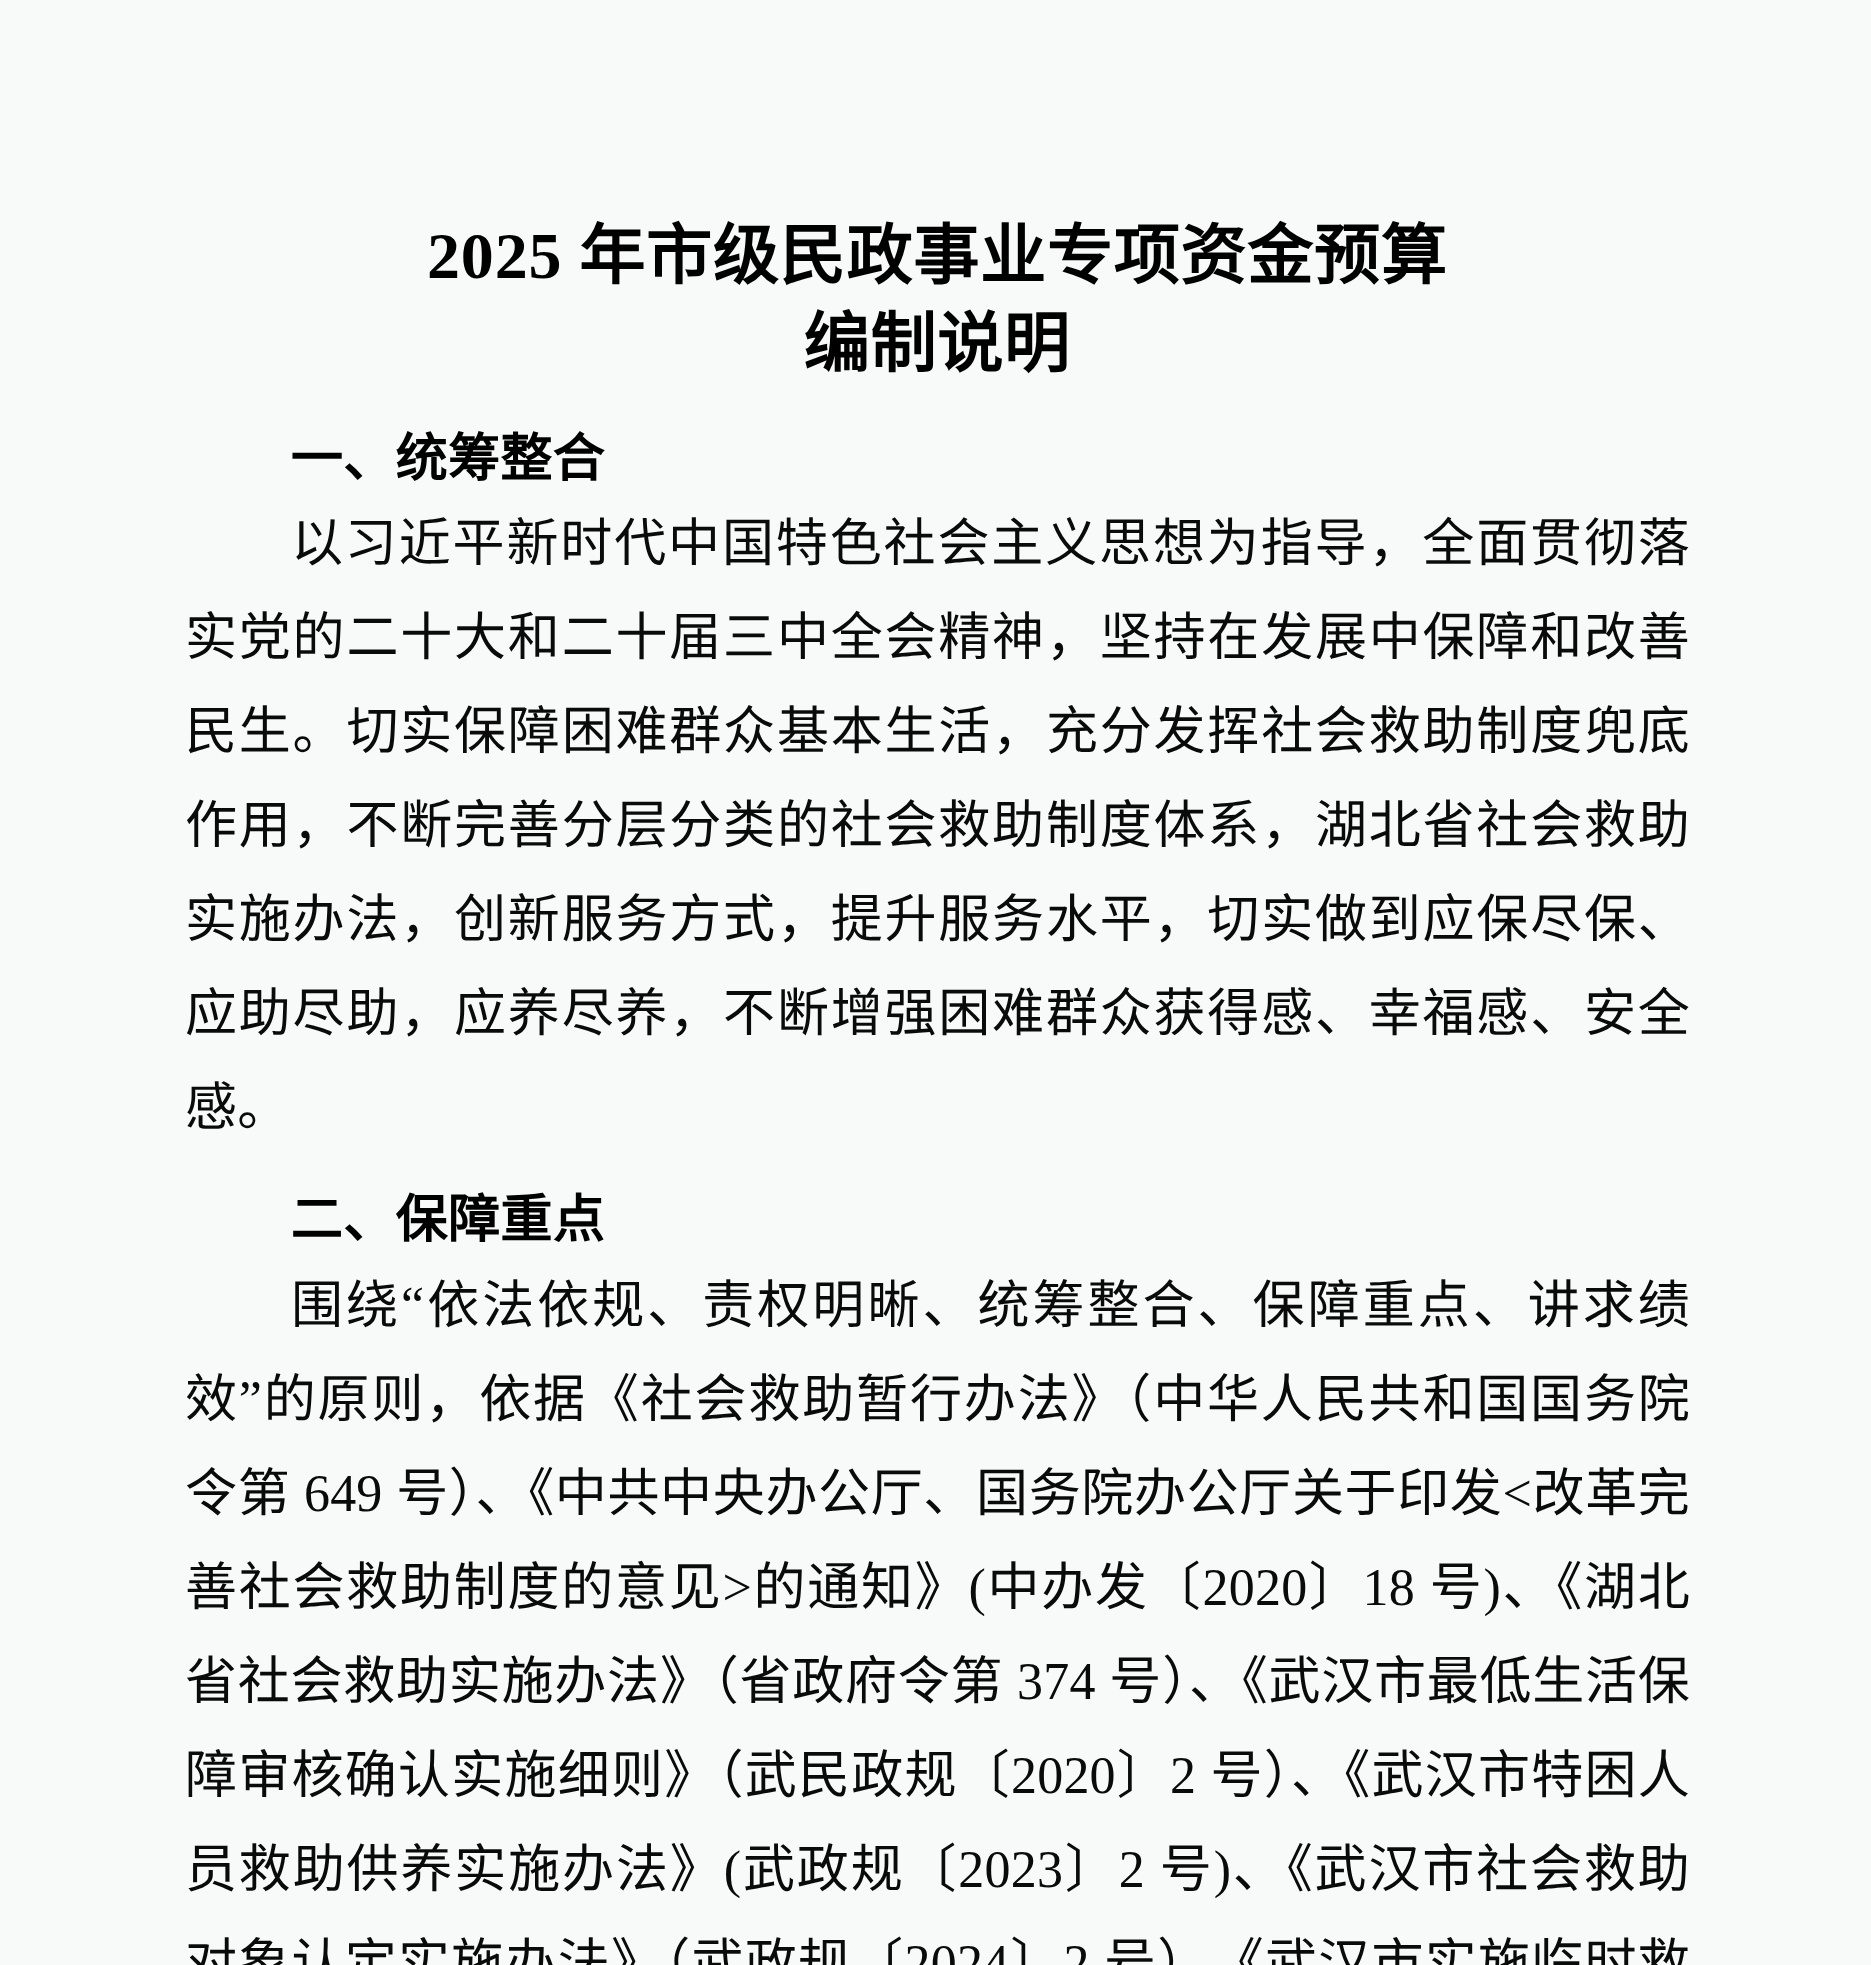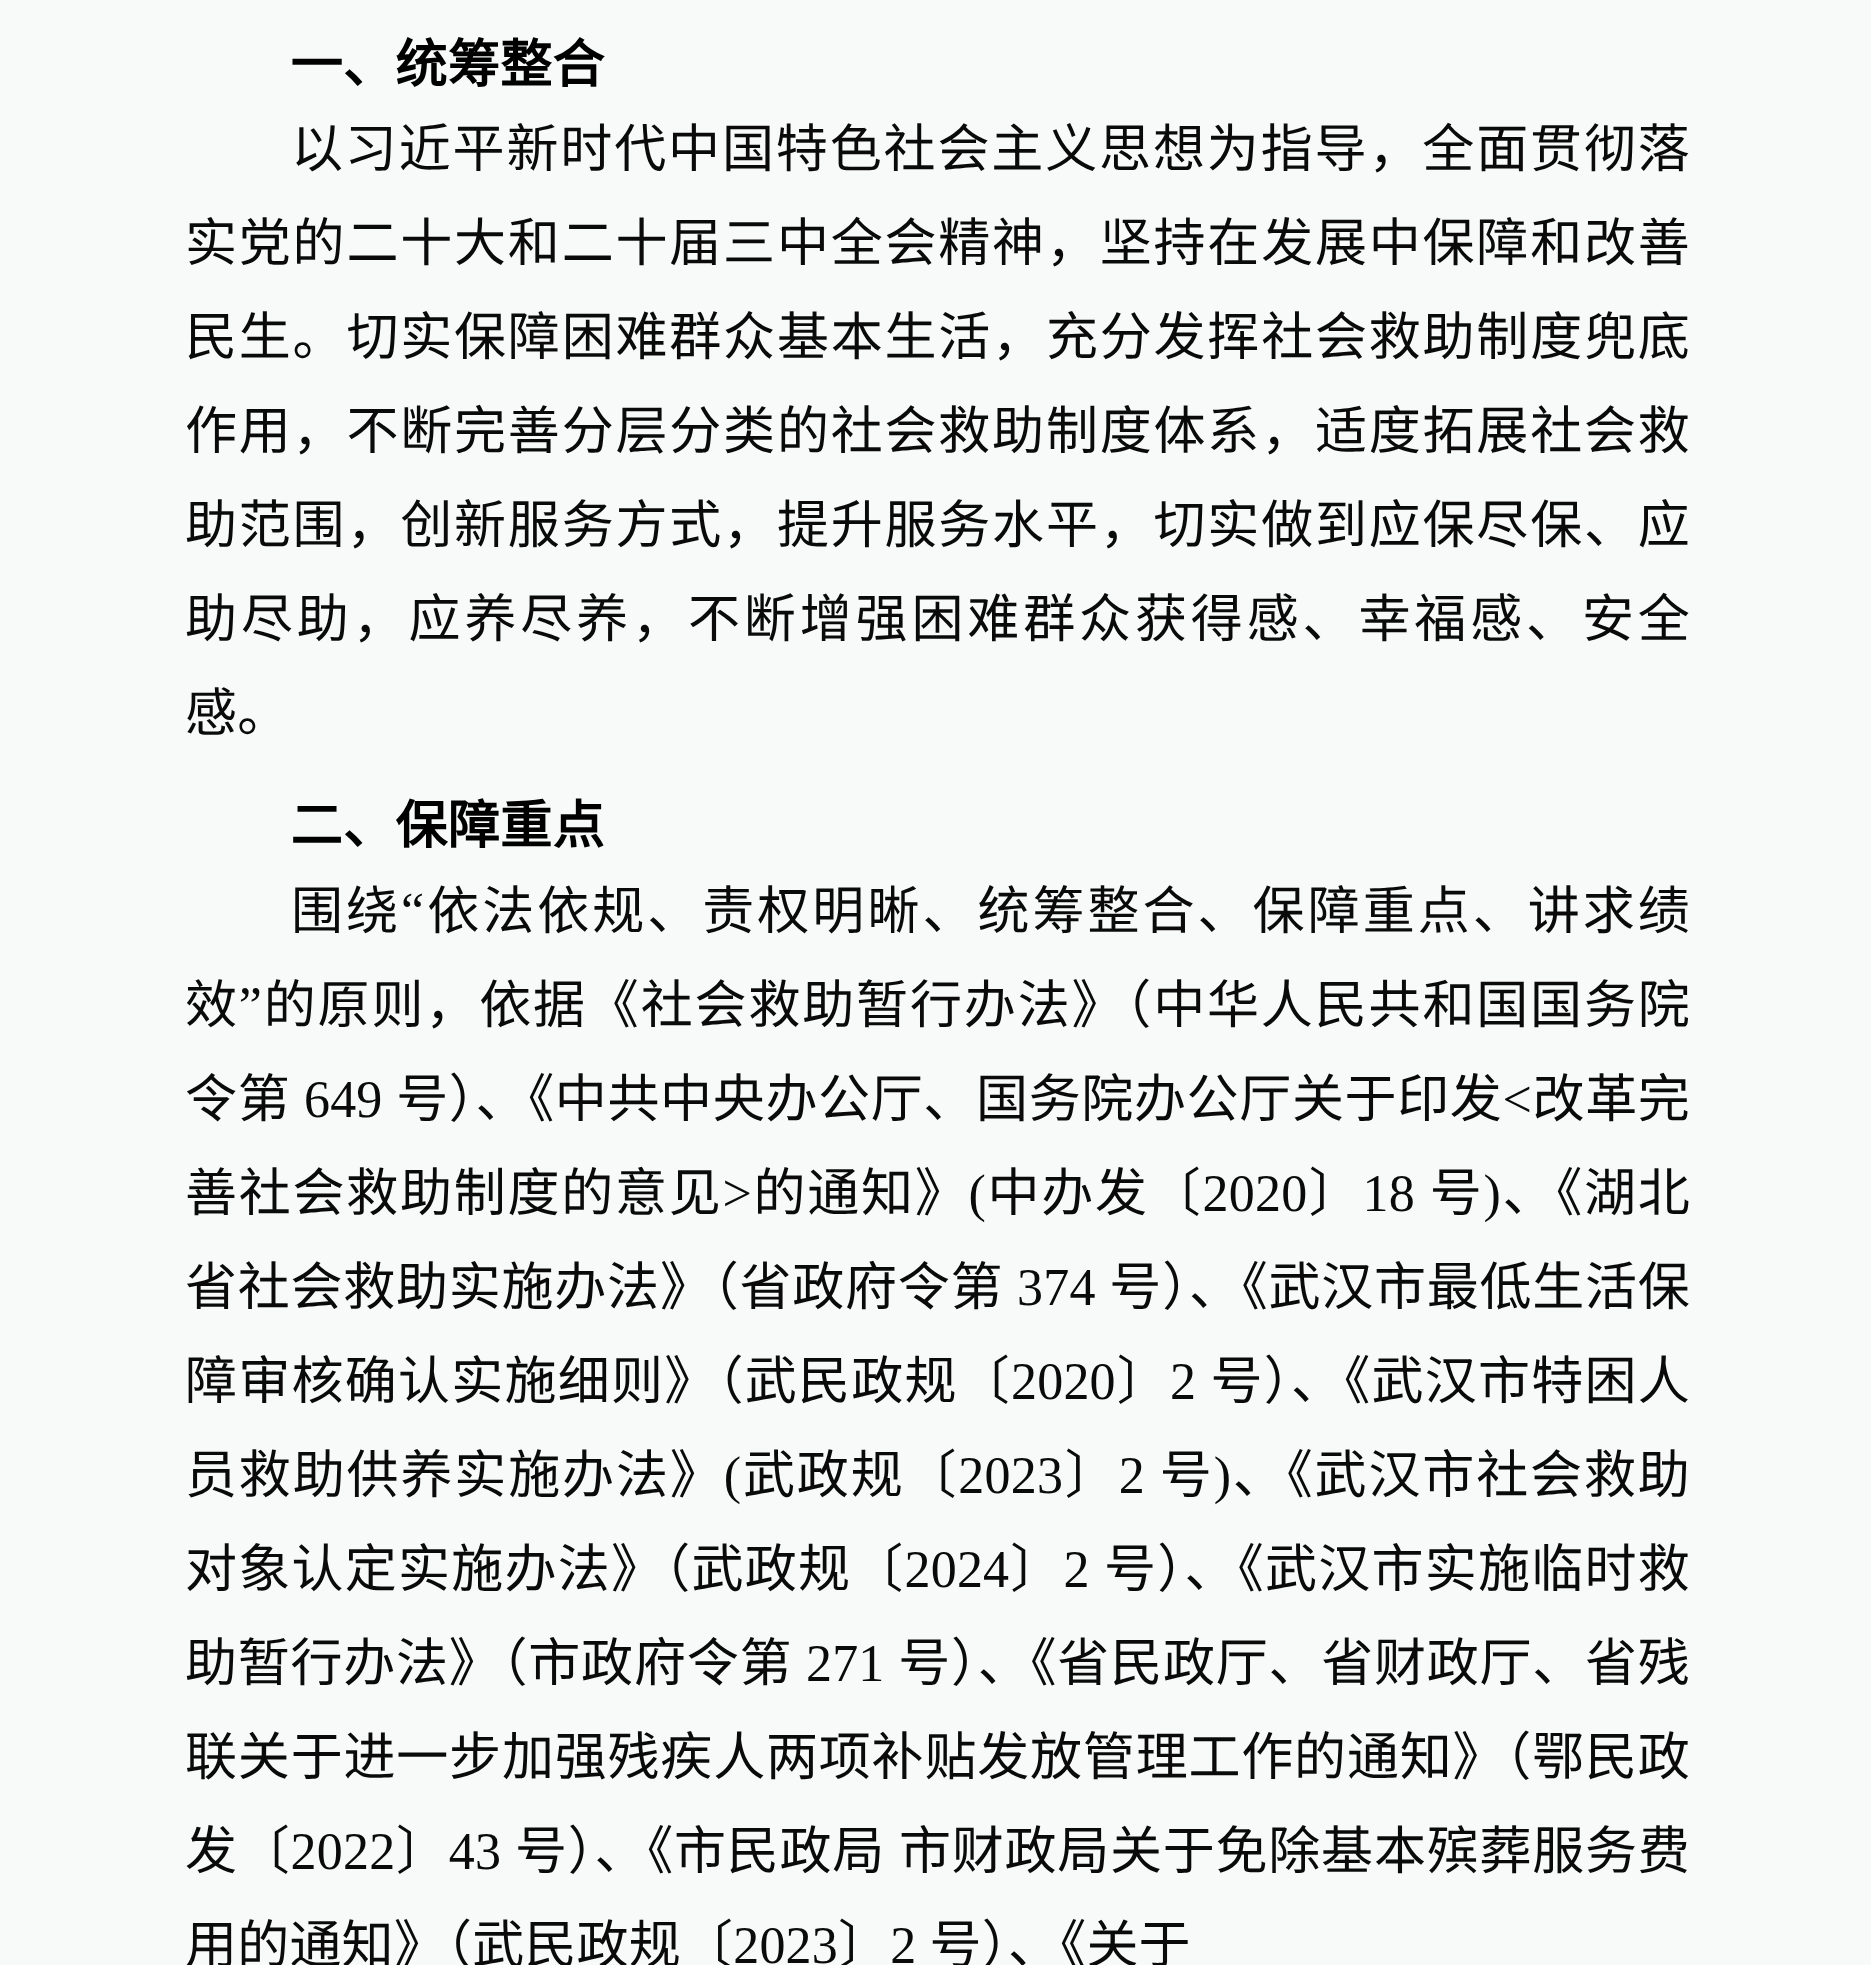--- a/index.html
+++ b/index.html
@@ -65,23 +65,27 @@
     color: #0a0a0a;
   }
 </style>
 </head>
 <body>
 
 <div class="page">
 
   <div class="content">
 
+    <h1 class="doc-title">
+      <span class="title-line">2025 年市级民政事业专项资金预算</span>
+      <span class="title-line">编制说明</span>
+    </h1>
 
     <h2 class="section-heading">一、统筹整合</h2>
-    <p class="body-para">以习近平新时代中国特色社会主义思想为指导，全面贯彻落实党的二十大和二十届三中全会精神，坚持在发展中保障和改善民生。切实保障困难群众基本生活，充分发挥社会救助制度兜底作用，不断完善分层分类的社会救助制度体系，适度拓展社会救助范围，创新服务方式，提升服务水平，切实做到应保尽保、应助尽助，应养尽养，不断增强困难群众获得感、幸福感、安全感。</p>
+    <p class="body-para">以习近平新时代中国特色社会主义思想为指导，全面贯彻落实党的二十大和二十届三中全会精神，坚持在发展中保障和改善民生。切实保障困难群众基本生活，充分发挥社会救助制度兜底作用，不断完善分层分类的社会救助制度体系，湖北省社会救助实施办法，创新服务方式，提升服务水平，切实做到应保尽保、应助尽助，应养尽养，不断增强困难群众获得感、幸福感、安全感。</p>
 
     <h2 class="section-heading">二、保障重点</h2>
     <p class="body-para">围绕“依法依规、责权明晰、统筹整合、保障重点、讲求绩效”的原则，依据《社会救助暂行办法》（中华人民共和国国务院令第 649 号）、《中共中央办公厅、国务院办公厅关于印发&lt;改革完善社会救助制度的意见&gt;的通知》(中办发〔2020〕18 号)、《湖北省社会救助实施办法》（省政府令第 374 号）、《武汉市最低生活保障审核确认实施细则》（武民政规〔2020〕2 号）、《武汉市特困人员救助供养实施办法》(武政规〔2023〕2 号)、《武汉市社会救助对象认定实施办法》（武政规〔2024〕2 号）、《武汉市实施临时救助暂行办法》（市政府令第 271 号）、《省民政厅、省财政厅、省残联关于进一步加强残疾人两项补贴发放管理工作的通知》（鄂民政发〔2022〕43 号）、《市民政局 市财政局关于免除基本殡葬服务费用的通知》（武民政规〔2023〕2 号）、《关于</p>
 
   </div>
 
 </div>
 
 
 </body></html>

